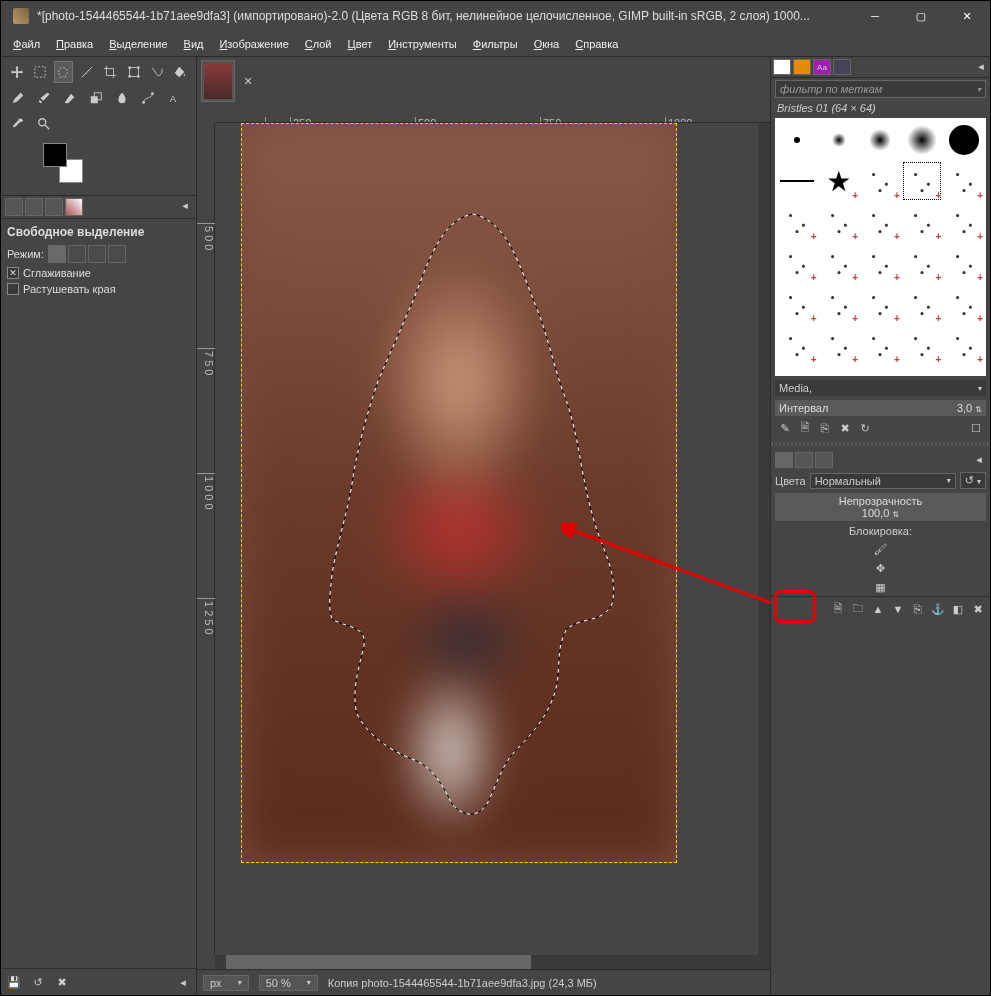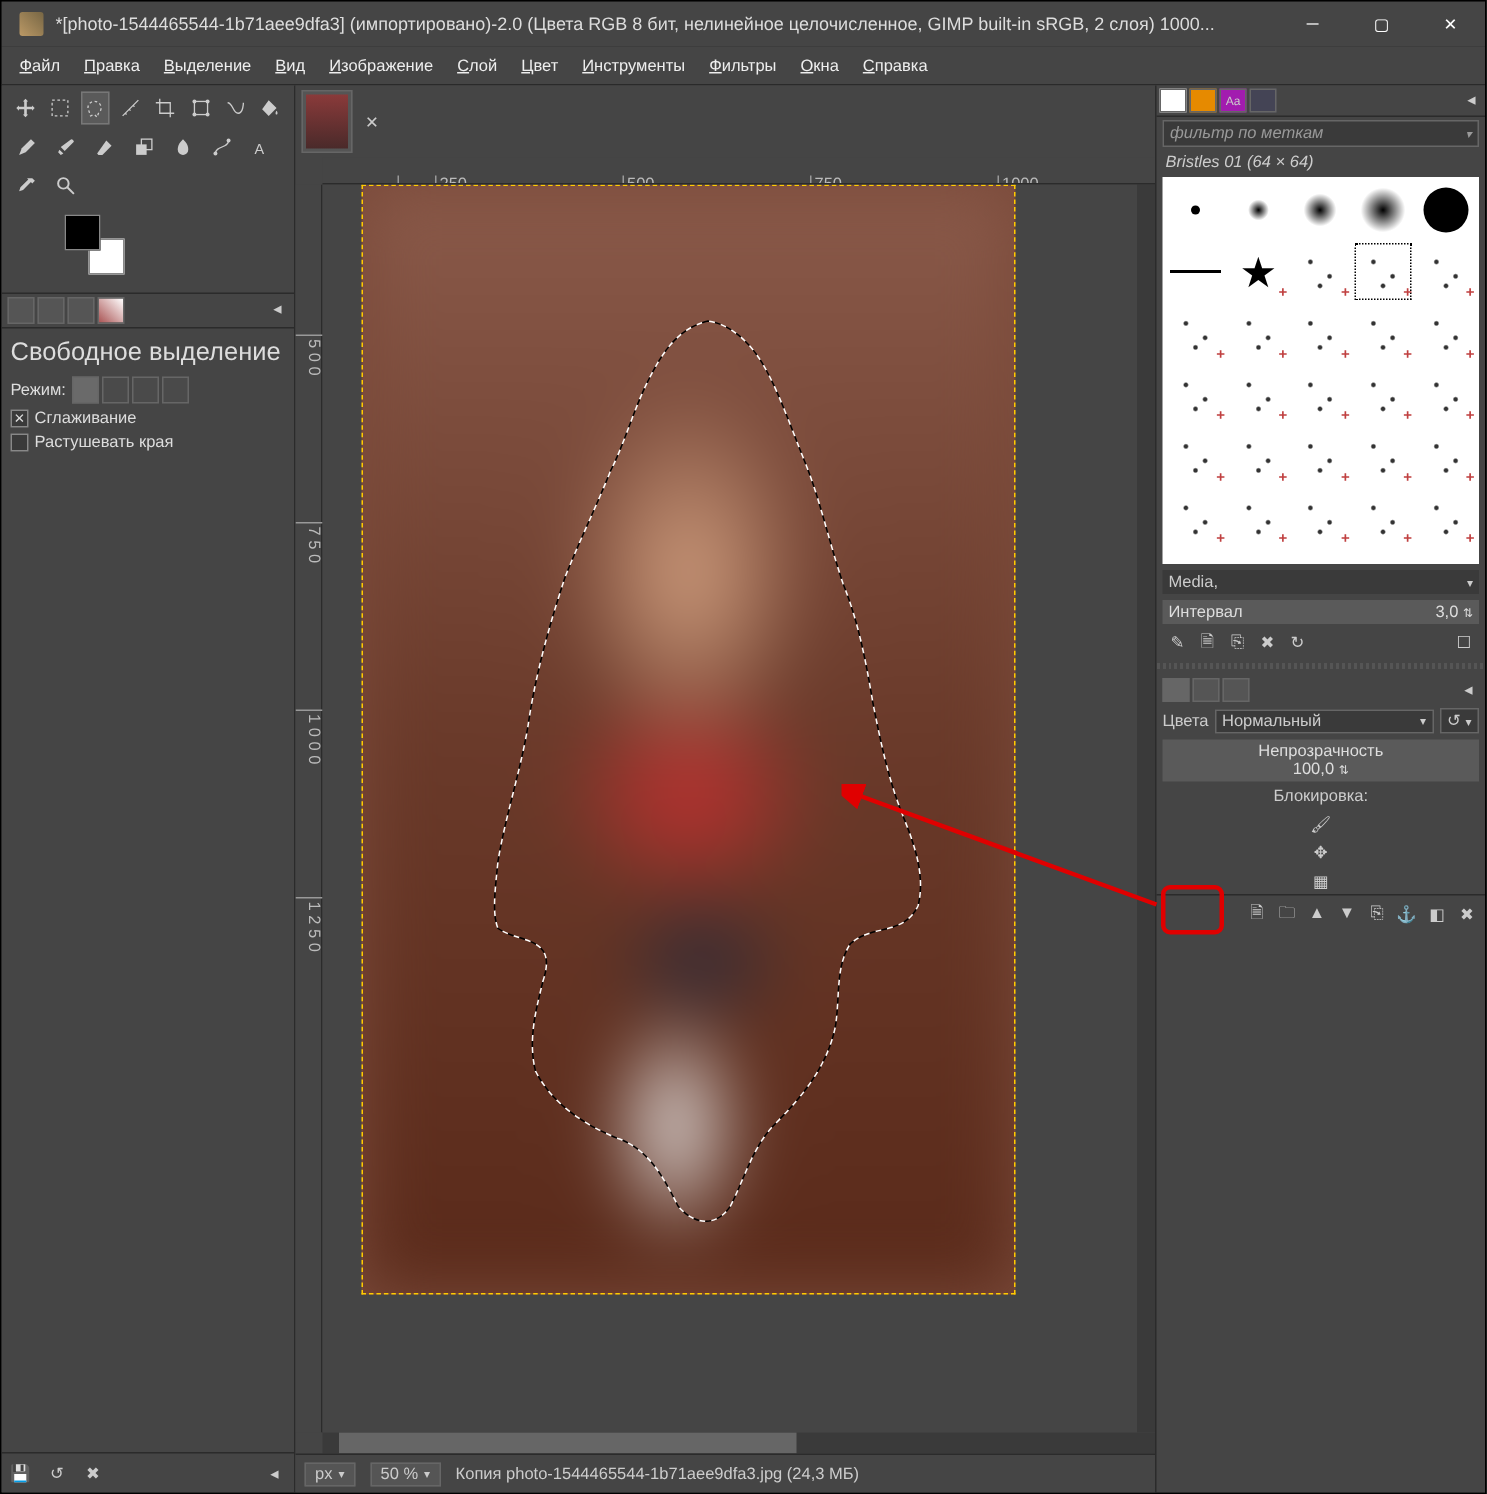--- a/index.html
+++ b/index.html
@@ -17,21 +17,21 @@
 .tool-row { display: flex; gap: 4px; margin-bottom: 4px; }
 .tool { width: 22px; height: 22px; display: flex; align-items: center; justify-content: center; color: #ddd; border: 1px solid transparent; }
 .tool.active { background: #5a5a5a; border: 1px solid #777; }
 .tool svg { width: 14px; height: 14px; }
 .color-swatch { position: relative; width: 40px; height: 40px; margin: 8px 0 8px 36px; }
 .color-swatch .fg { position: absolute; width: 24px; height: 24px; background: #000; border: 1px solid #888; top: 0; left: 0; z-index: 2; }
 .color-swatch .bg { position: absolute; width: 24px; height: 24px; background: #fff; border: 1px solid #888; bottom: 0; right: 0; }
 .tab-strip { display: flex; gap: 2px; padding: 2px 4px; border-top: 1px solid #2b2b2b; border-bottom: 1px solid #2b2b2b; }
 .tab-strip .tab-ico { width: 18px; height: 18px; background: #555; border: 1px solid #666; }
 .tool-options { padding: 6px; color: #ddd; }
-.tool-options h4 { font-weight: normal; font-size: 17px; margin-bottom: 6px; }
+.tool-options h4 { font-weight: bold; font-size: 12px; margin-bottom: 6px; }
 .opt-row { display: flex; align-items: center; gap: 4px; margin: 4px 0; }
 .mode-btns { display: flex; gap: 2px; }
 .mode-btns .mb { width: 18px; height: 18px; border: 1px solid #666; background: #4a4a4a; }
 .mode-btns .mb.active { background: #6a6a6a; }
 .checkbox { width: 12px; height: 12px; border: 1px solid #888; background: #3a3a3a; display: inline-flex; align-items: center; justify-content: center; font-size: 9px; color: #ddd; }
 .left-bottom { margin-top: auto; padding: 4px; display: flex; gap: 6px; border-top: 1px solid #2b2b2b; }
 .left-bottom .lb-btn { width: 18px; height: 18px; color: #ccc; display: flex; align-items: center; justify-content: center; }
 .center { flex: 1; display: flex; flex-direction: column; background: #454545; position: relative; }
 .doc-tabs { height: 48px; display: flex; align-items: center; padding: 4px; gap: 6px; }
 .doc-tab { display: flex; align-items: center; gap: 4px; padding: 2px; border: 1px solid #666; background: #555; }
@@ -51,21 +51,21 @@
   radial-gradient(ellipse 100px 80px at 52% 70%, #2a2a3a 0%, transparent 60%),
   linear-gradient(180deg, #8a5a4a 0%, #6a3a2a 50%, #5a2a1a 100%);
 }
 .selection { position: absolute; left: 60px; top: 80px; width: 340px; height: 620px; }
 .selection svg { width: 100%; height: 100%; }
 .selection path { fill: none; stroke: #000; stroke-width: 1; stroke-dasharray: 4 4; }
 .selection path.white { stroke: #fff; stroke-dashoffset: 4; }
 .hscroll { height: 14px; background: #3a3a3a; margin-left: 18px; display: flex; }
 .hscroll .thumb { background: #666; height: 100%; width: 55%; margin-left: 2%; }
 .statusbar { height: 26px; background: #454545; border-top: 1px solid #2b2b2b; display: flex; align-items: center; gap: 10px; padding: 0 6px; color: #ccc; }
-.statusbar .unit-sel, .statusbar .zoom-sel { background: #555; border: 1px solid #666; padding: 1px 6px; display: flex; align-items: center; gap: 4px; }
+.statusbar .unit-sel, .statusbar .zoom-sel { background: #555; border: 1px solid #666; padding: 1px 6px; display: flex; align-items: center; gap: 16px; }
 .right-panel { width: 220px; background: #454545; border-left: 1px solid #2b2b2b; display: flex; flex-direction: column; }
 .rp-tabs { display: flex; gap: 2px; padding: 2px; border-bottom: 1px solid #2b2b2b; }
 .rp-tabs .rt { width: 18px; height: 16px; border: 1px solid #666; }
 .rt.white { background: #fff; }
 .rt.orange { background: #e68a00; }
 .rt.gray { background: #a21caf; color:#ccc; font-size:8px; display:flex;align-items:center;justify-content:center; }
 .filter-input { margin: 2px 4px; background: #3a3a3a; border: 1px solid #666; color: #999; font-style: italic; padding: 2px 4px; display: flex; justify-content: space-between; align-items: center; }
 .brush-label { padding: 2px 6px; color: #ccc; font-style: italic; }
 .brush-grid { margin: 2px 4px; background: #fff; height: 258px; display: grid; grid-template-columns: repeat(5, 1fr); grid-auto-rows: 40px; gap: 1px; padding: 2px; overflow: hidden; }
 .brush-cell { position: relative; display: flex; align-items: center; justify-content: center; }

